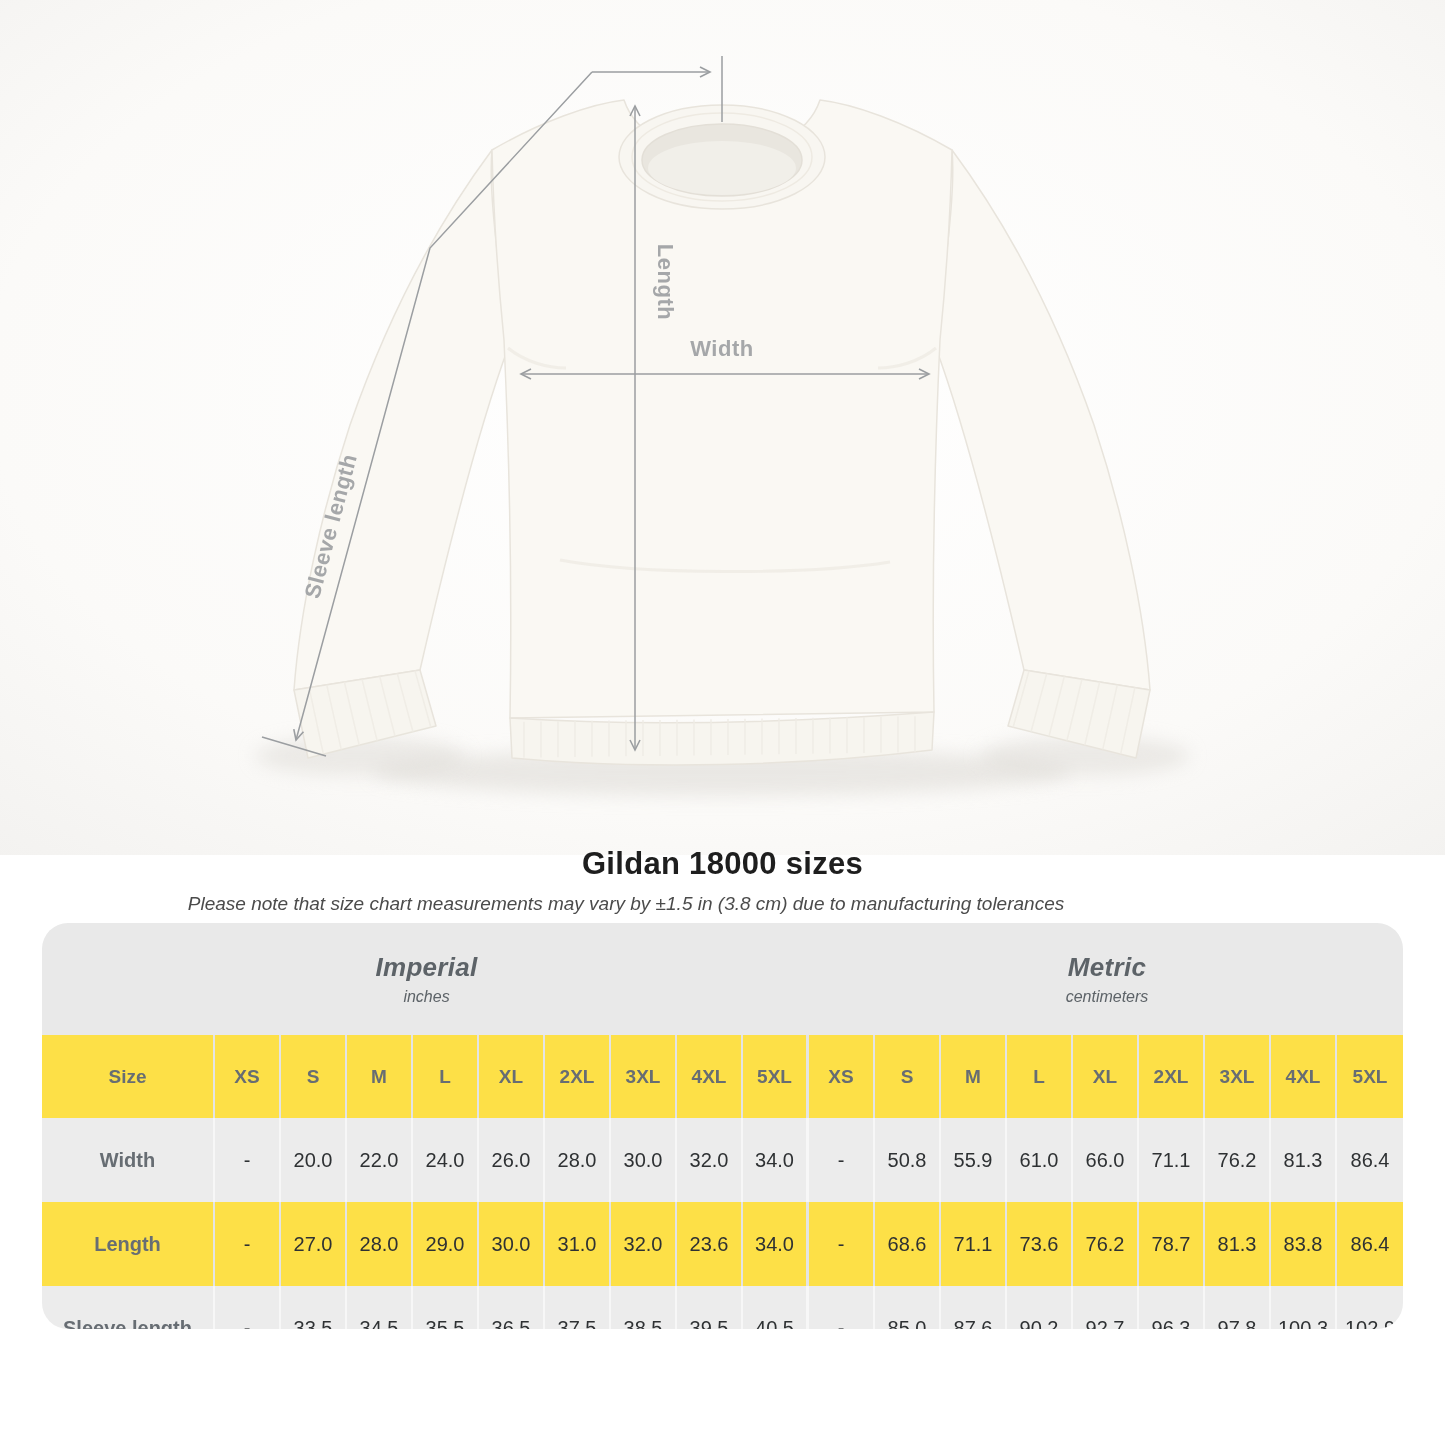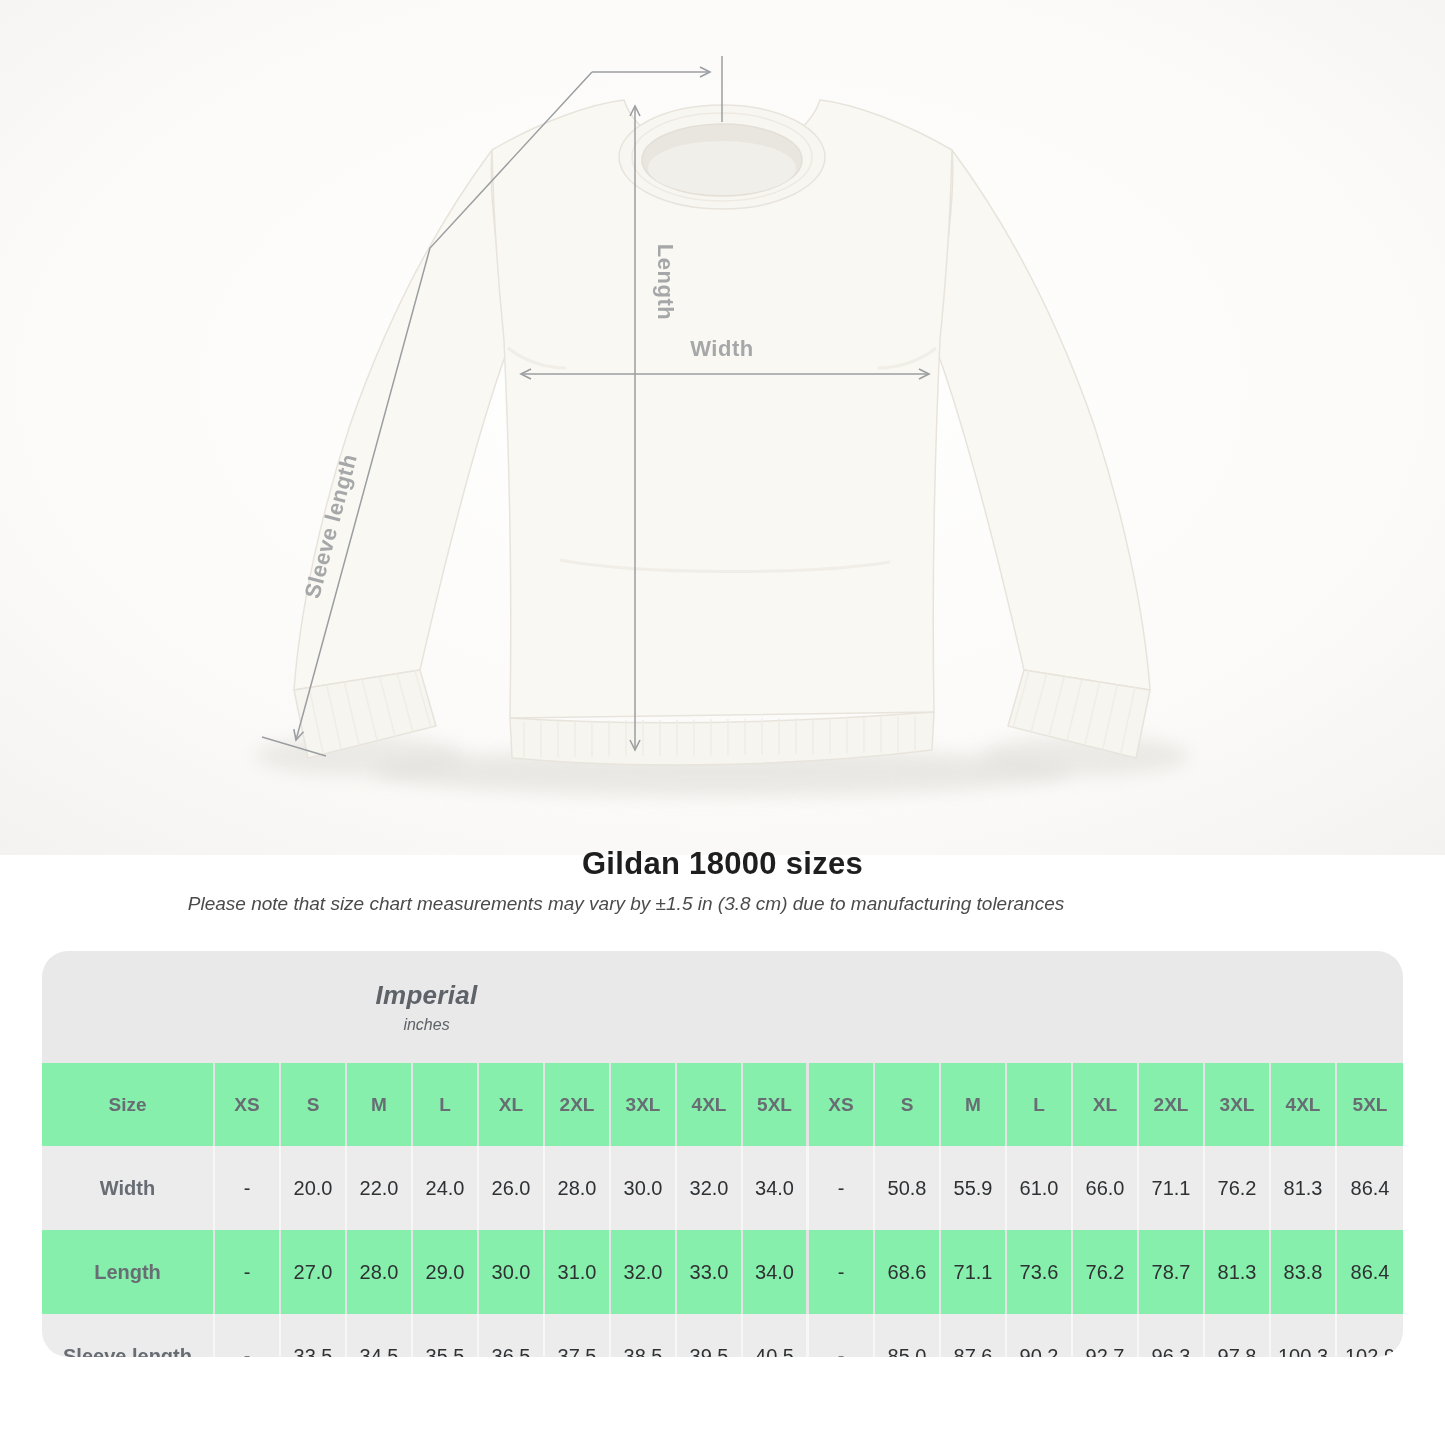--- a/index.html
+++ b/index.html
@@ -6,36 +6,36 @@
   .canvas{position:relative;width:1445px;height:1445px;background:#ffffff;overflow:hidden;
           font-family:"Liberation Sans", sans-serif;}
   
   .photo-area{position:absolute;left:0;top:0;width:1445px;height:855px;}
   
   .title{position:absolute;top:846px;left:0;width:1445px;text-align:center;
          font-size:31px;font-weight:bold;color:#1e1e1e;letter-spacing:.3px;}
   .subtitle{position:absolute;top:893px;left:0;width:1252px;text-align:center;
             font-size:19px;font-style:italic;color:#4b4b4b;}
   
-  .table-wrap{position:absolute;left:42px;top:951px;width:1361px;height:406px;
+  .table-wrap{position:absolute;left:42px;top:923px;width:1361px;height:406px;
               border-radius:26px;overflow:hidden;background:#ffffff;}
   .band{height:112px;background:#e9e9e9;display:grid;grid-template-columns:769fr 592fr;}
   .band .grp{display:flex;flex-direction:column;align-items:center;justify-content:center;
              gap:5px;color:#5d6368;}
   .grp .t{font-size:26px;font-weight:bold;font-style:italic;letter-spacing:.3px;}
   .grp .s{font-size:16px;font-style:italic;}
   .row{display:grid;grid-template-columns:173fr repeat(18,66fr);height:84px;}
   .row.head{height:83px;}
   .row>div{display:flex;align-items:center;justify-content:center;
            border-right:2px solid var(--sep);font-size:20px;color:#2e3133;}
   .row>div:last-child{border-right:0;}
   .row>div.gend{border-right-width:3px;}
   .row>div.lbl{font-weight:bold;color:#676d73;font-size:20px;}
   .row.head>div{font-weight:bold;color:#676d73;font-size:19px;}
-  .row.light{background:#86efac;--sep:#e4e4e4;}
+  .row.light{background:#fde047;--sep:#e4e4e4;}
   .row.shade{background:#ececec;--sep:#f7f7f7;}
   .ann-label{font-weight:bold;font-size:22px;fill:#a5a7a9;letter-spacing:.5px;}
 </style>
 </head>
 <body>
 
 <div class="canvas">
 
   <div class="photo-area">
     <svg width="1445" height="855" viewBox="0 0 1445 855">
@@ -166,20 +166,24 @@
 
   <div class="title">Gildan 18000 sizes</div>
   <div class="subtitle">Please note that size chart measurements may vary by ±1.5 in (3.8 cm) due to manufacturing tolerances</div>
 
   <div class="table-wrap">
     <div class="band">
       <div class="grp">
         <div class="t">Imperial</div>
         <div class="s">inches</div>
       </div>
+      <div class="grp">
+        <div class="t">Metric</div>
+        <div class="s">centimeters</div>
+      </div>
     </div>
     <div>
         <div class="row head light">
           <div class="lbl">Size</div>
           <div>XS</div>
           <div>S</div>
           <div>M</div>
           <div>L</div>
           <div>XL</div>
           <div>2XL</div>
@@ -219,21 +223,21 @@
         </div>
         <div class="row light">
           <div class="lbl">Length</div>
           <div>-</div>
           <div>27.0</div>
           <div>28.0</div>
           <div>29.0</div>
           <div>30.0</div>
           <div>31.0</div>
           <div>32.0</div>
-          <div>33.0</div>
+          <div>23.6</div>
           <div class="gend">34.0</div>
           <div>-</div>
           <div>68.6</div>
           <div>71.1</div>
           <div>73.6</div>
           <div>76.2</div>
           <div>78.7</div>
           <div>81.3</div>
           <div>83.8</div>
           <div>86.4</div>

